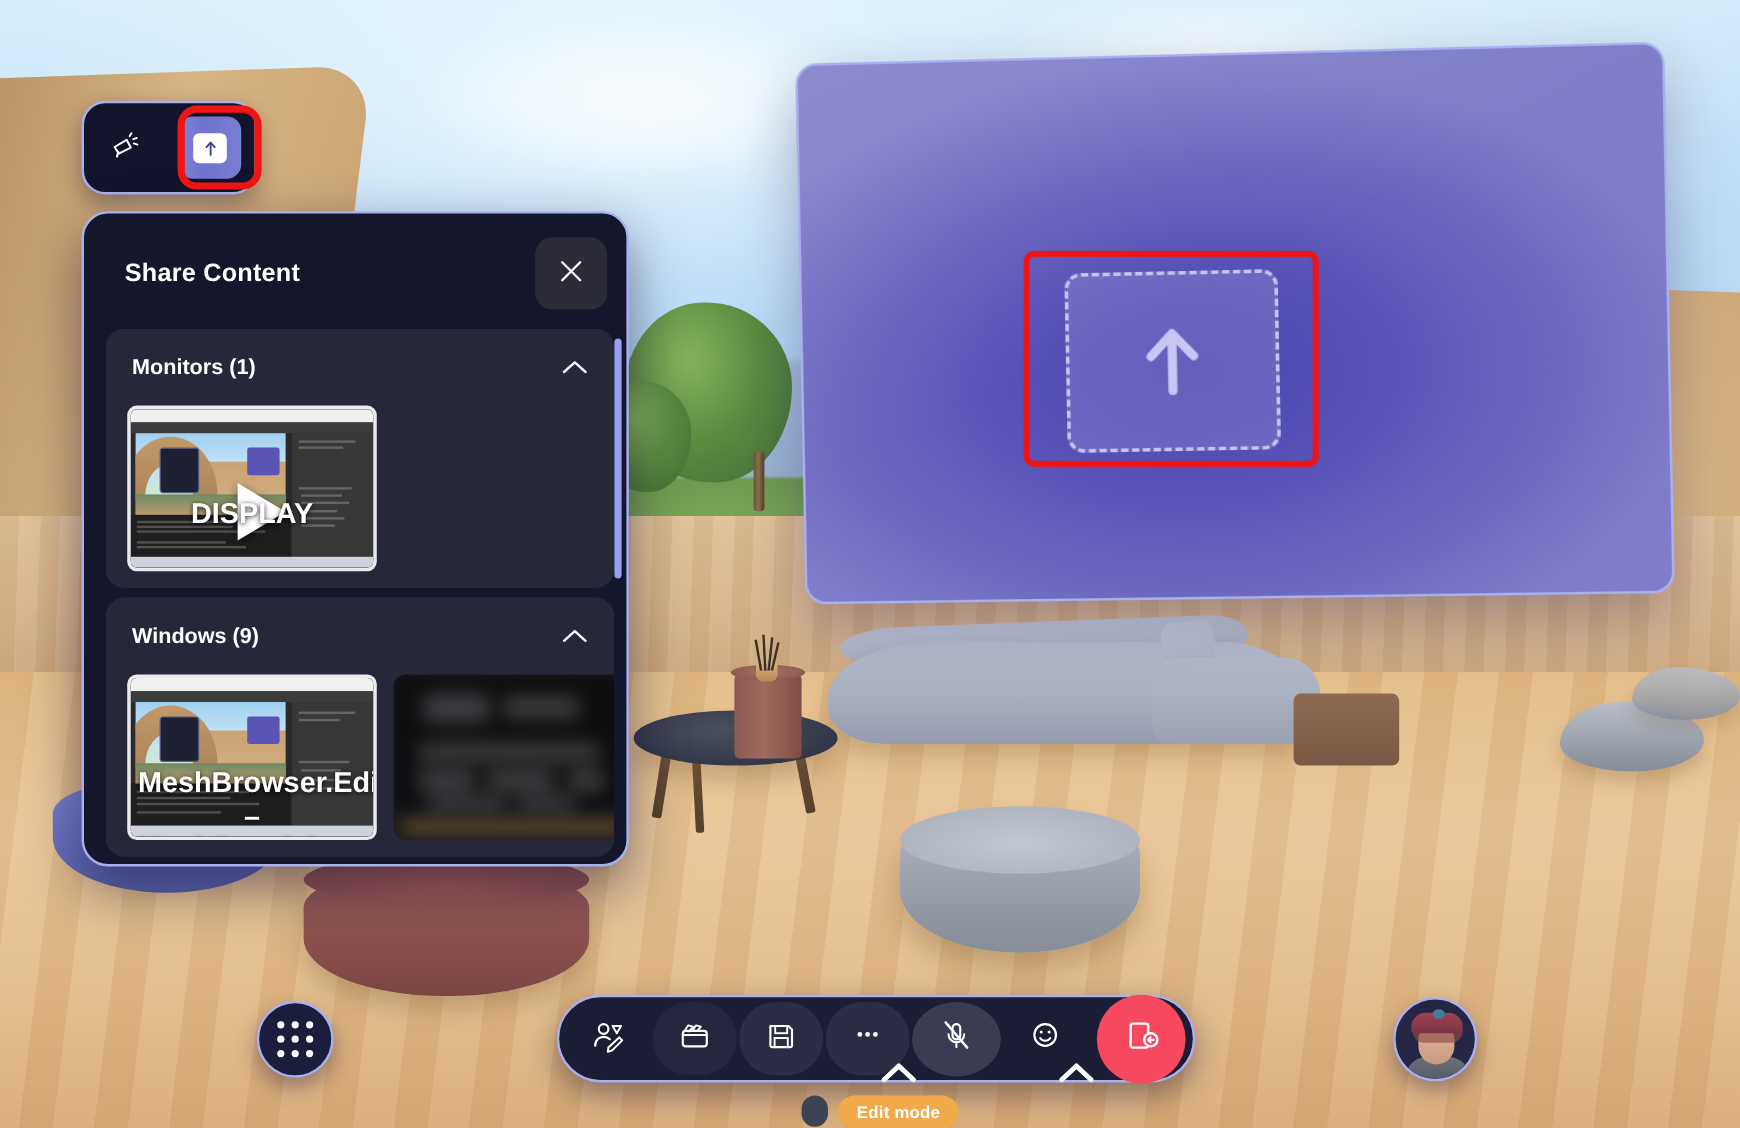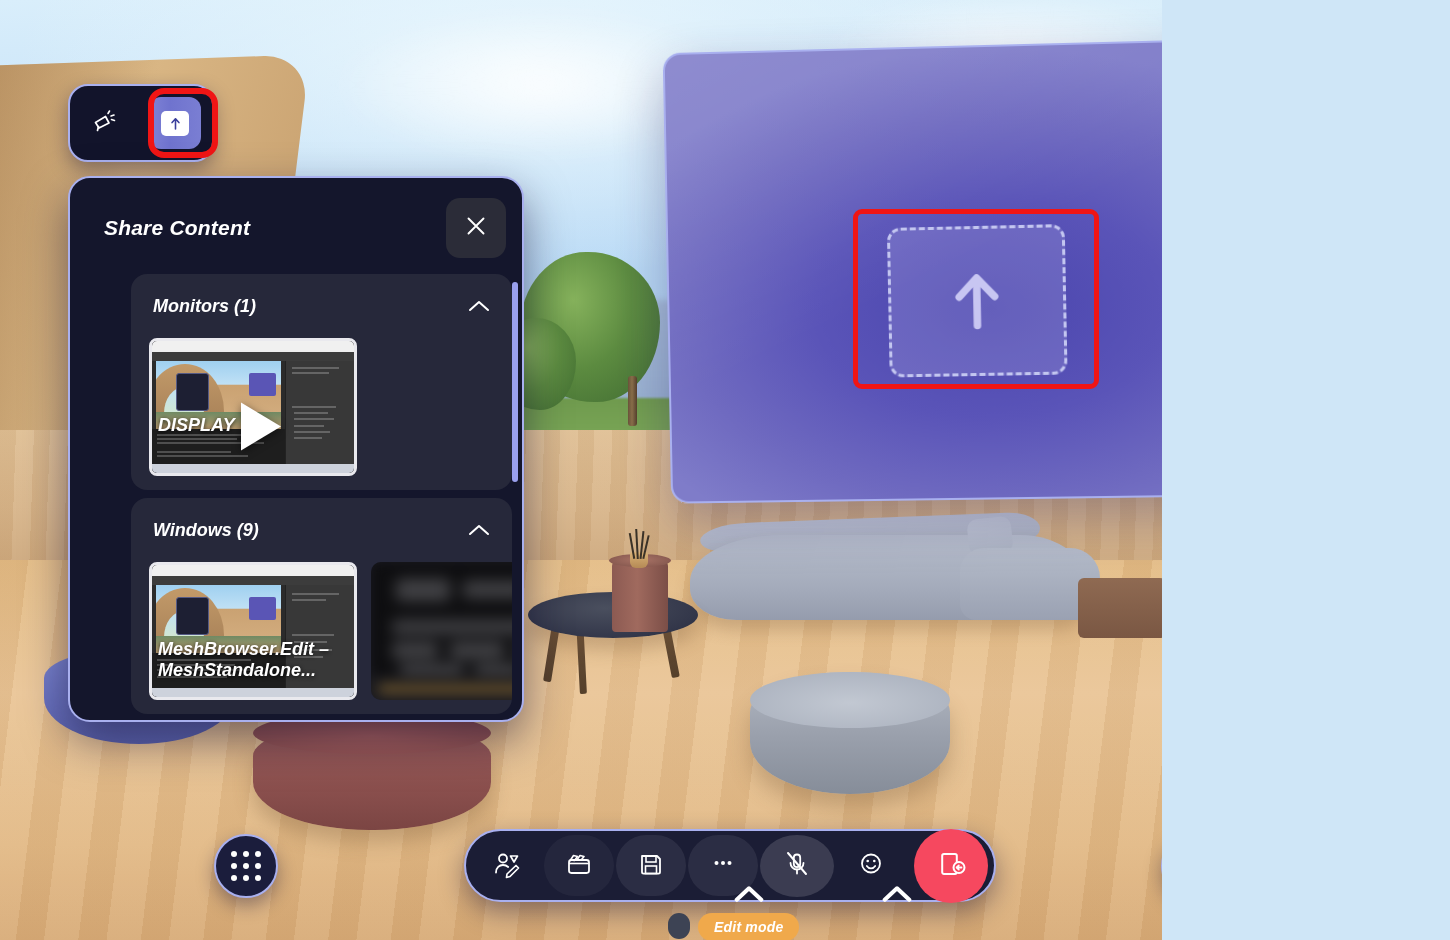--- a/index.html
+++ b/index.html
@@ -1,21 +1,21 @@
 <!DOCTYPE html>
 <html><head>
 <meta charset="utf-8">
 <style>
   * { box-sizing: border-box; margin: 0; padding: 0; }
   html, body {
     width: 1450px; height: 940px; overflow: hidden;
     font-family: "Liberation Sans", sans-serif;
     background: #cfe6f7;
   }
-  #stage { position: relative; width: 1162px; height: 940px; overflow: hidden; font-style: italic; }
+  #stage { position: relative; width: 1450px; height: 940px; overflow: hidden; }
 
   
   .scene { position: absolute; inset: 0; }
 
   .sky {
     position: absolute; left: 0; top: 0; width: 1450px; height: 470px;
     background:
       radial-gradient(ellipse 700px 300px at 520px 60px, #e8f6fd 0%, rgba(232,246,253,0) 72%),
       radial-gradient(ellipse 520px 260px at 1120px 30px, #dcf0fb 0%, rgba(220,240,251,0) 70%),
       linear-gradient(178deg, #d9eefb 0%, #bddcf6 45%, #a9d0f2 100%);
@@ -233,42 +233,41 @@
   .panel-title { color:#fff; font-size: 21px; font-weight: bold; letter-spacing:.2px; }
   .close-btn {
     width: 60px; height: 60px; border-radius: 14px; background:#2b2c38;
     display:flex; align-items:center; justify-content:center;
   }
   .close-btn svg { width: 22px; height: 22px; }
 
   .panel-body {
     position:absolute; left: 18px; right: 10px; top: 96px; bottom: 0;
     overflow: hidden;
-    margin-left: 43px;
   }
   .section {
     background:#26283a; border-radius: 16px; margin-bottom: 8px; overflow:hidden;
   }
   .section-head {
     height: 64px; display:flex; align-items:center; justify-content:space-between;
     padding: 0 22px 0 22px;
   }
   .section-title { color:#fff; font-size: 18px; font-weight: bold; }
   .chev svg { width: 22px; height: 14px; display:block; }
   .thumbs { display:flex; gap: 14px; padding: 0 0 14px 18px; }
 
   .thumb {
     position:relative; width: 208px; height: 138px; border-radius: 8px;
     overflow:hidden; flex: none; background:#1b1b22;
     border: 3px solid #e9e9ee;
   }
   .thumb.plain { border: none; border-radius: 10px; }
   .thumb-label {
     position:absolute; left: 0; right: 0; top: 56%;
-    color:#fff; font-size: 18px; font-weight: bold; text-align:left;
+    color:#fff; font-size: 24px; font-weight: bold; text-align:center;
     line-height: 1.15; text-shadow: 0 1px 4px rgba(0,0,0,.85);
     padding: 0 6px;
   }
   .play-tri {
     position:absolute; left: 50%; top: 56%; transform: translate(-30%,-26%);
     width: 0; height: 0; border-left: 40px solid #fff;
     border-top: 24px solid transparent; border-bottom: 24px solid transparent;
     filter: drop-shadow(0 2px 4px rgba(0,0,0,.5));
   }
   

